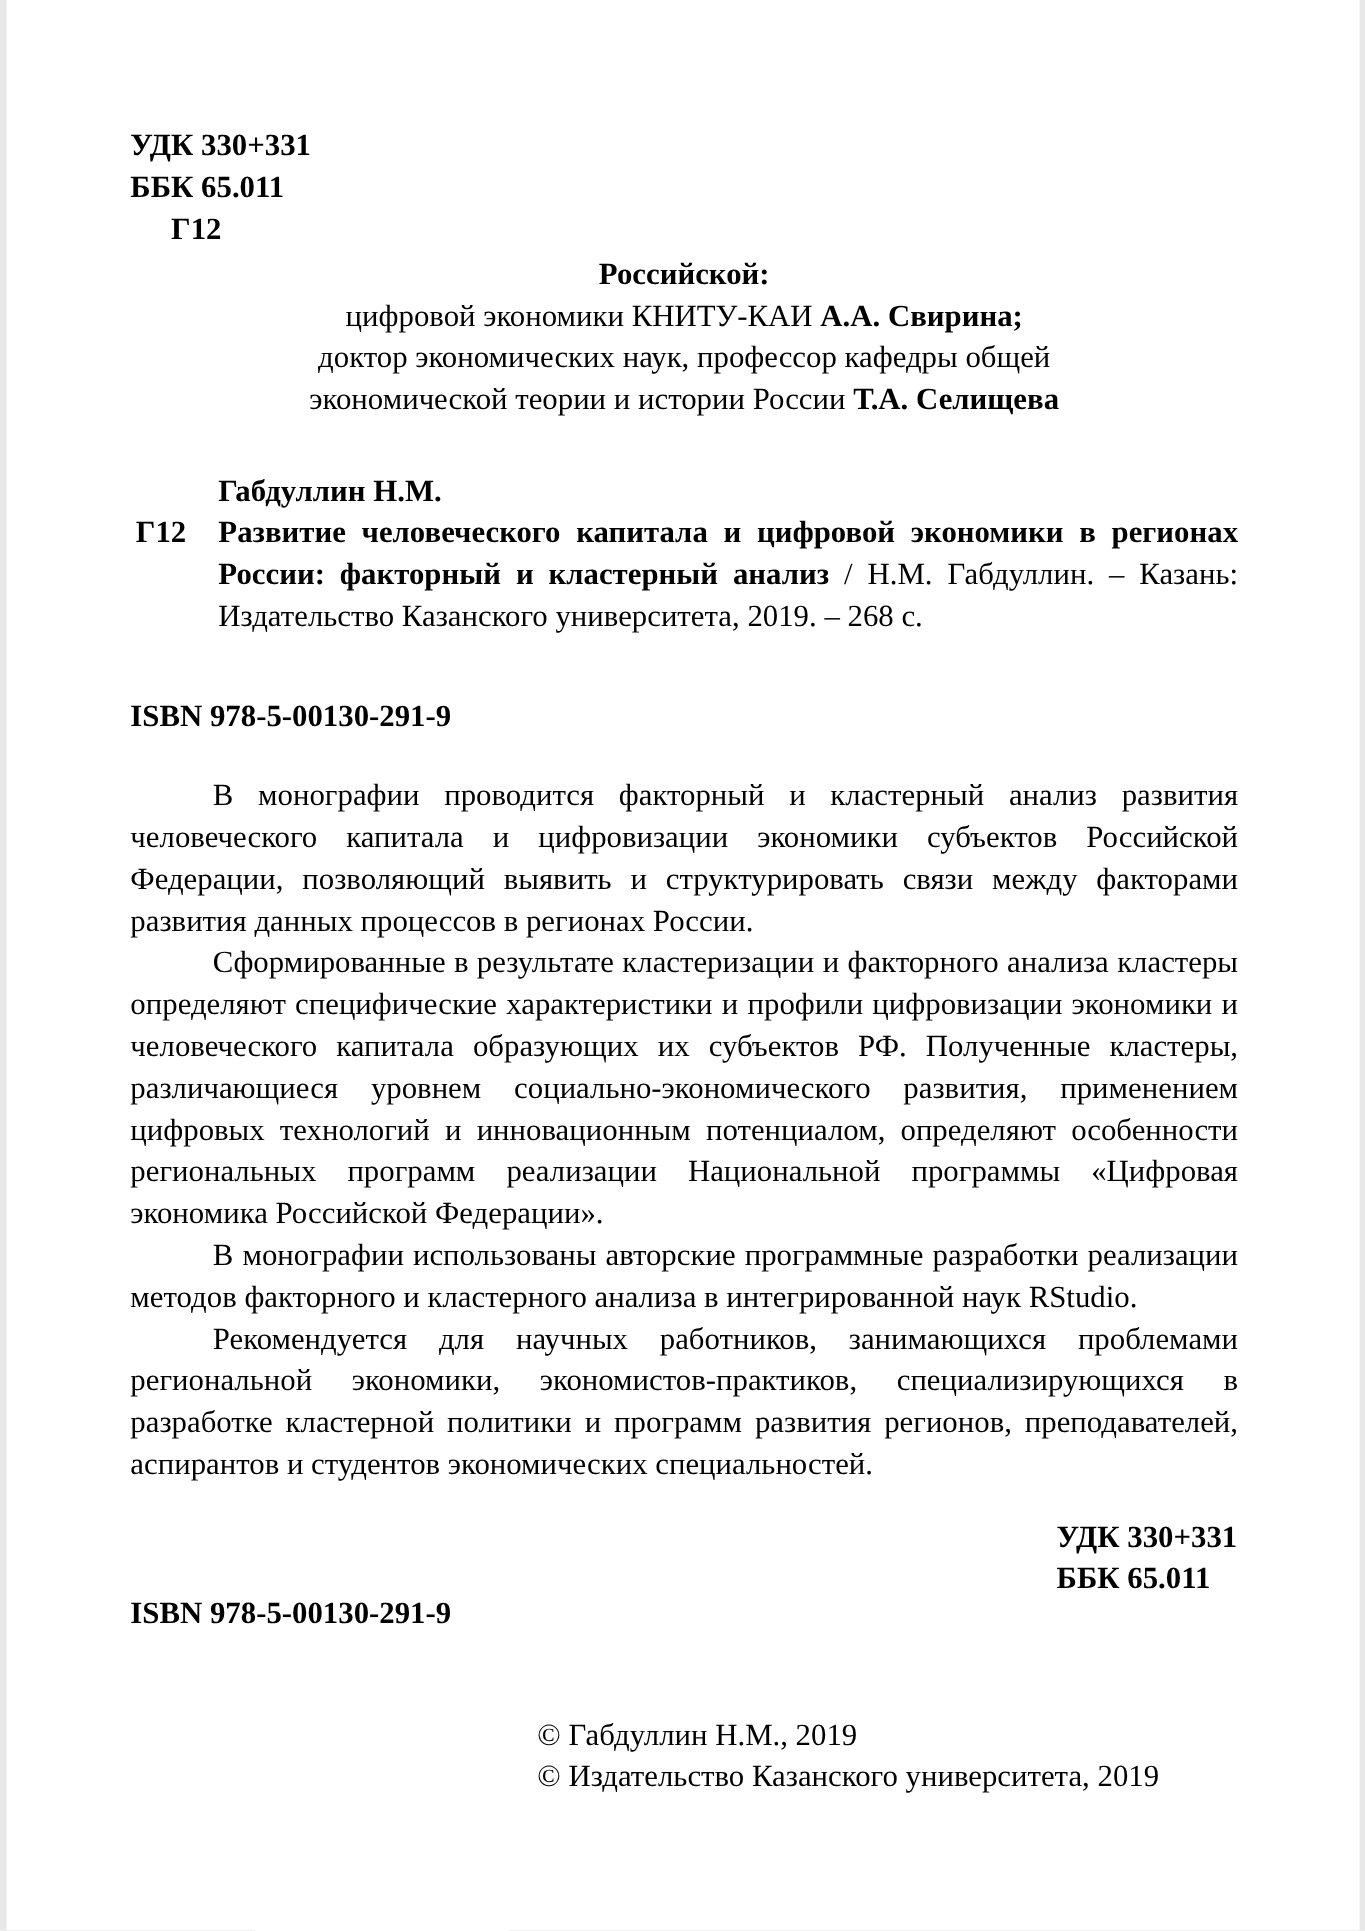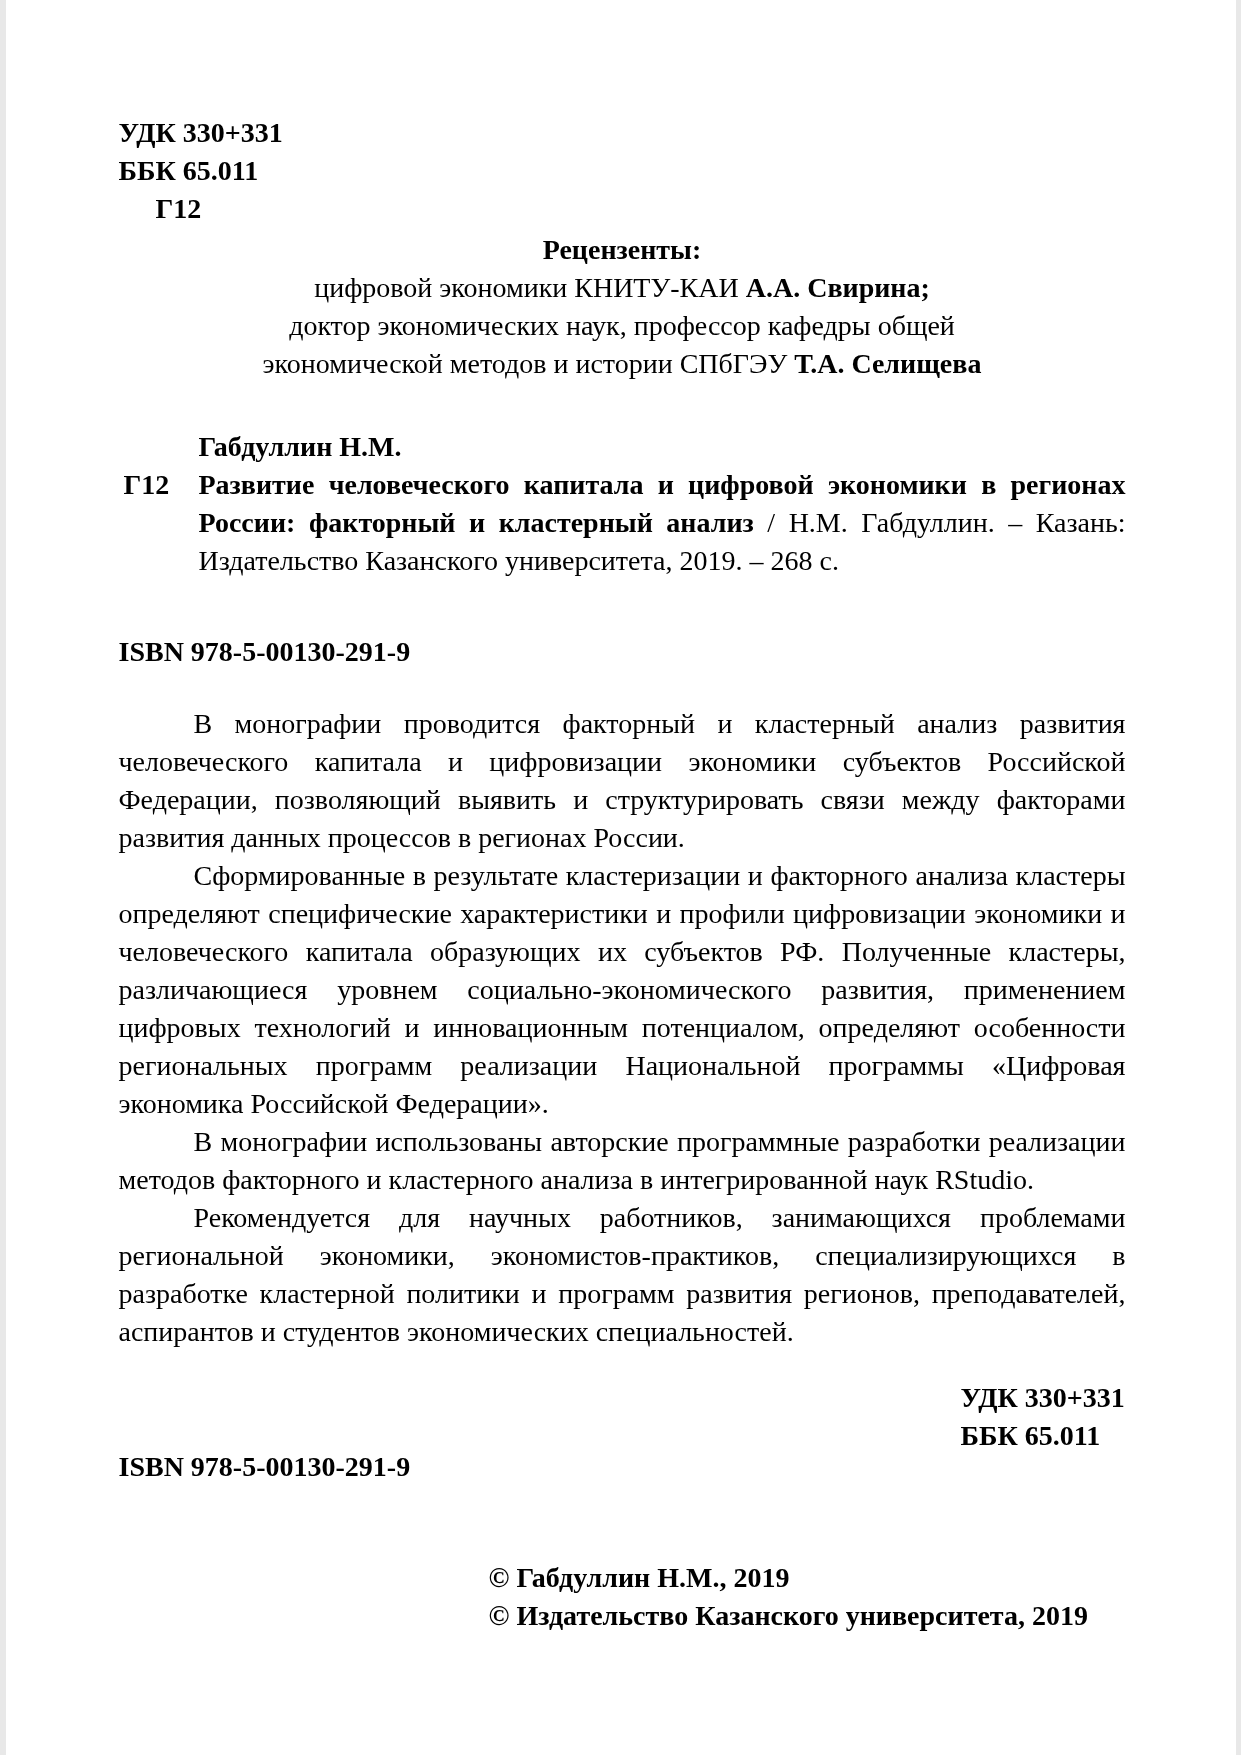--- a/index.html
+++ b/index.html
@@ -35,38 +35,38 @@
 
   .isbn-top { left: 113px; top: 633px; font-weight: bold; }
 
   
   .annotation { left: 113px; top: 705px; width: 1007px; text-align: justify; }
   .annotation p { margin: 0; text-indent: 75px; }
 
   
   .footer-codes { left: 955px; top: 1379px; font-weight: bold; }
   .footer-isbn { left: 113px; top: 1448px; font-weight: bold; }
-  .copyright { left: 483px; top: 1559px; font-weight: bold; }
+  .copyright { left: 483px; top: 1559px; font-weight: normal; }
 </style>
 </head>
 <body>
 
 <div class="page">
 
   <div class="abs head-block">
     <div>УДК 330+331</div>
     <div>ББК 65.011</div>
     <div class="code-line">Г12</div>
   </div>
 
   <div class="abs reviewers">
-    <div class="heading">Рецензенты:</div>
+    <div class="heading">Российской:</div>
     <div><span>цифровой экономики КНИТУ-КАИ </span><span class="bold">А.А. Свирина;</span></div>
     <div><span>доктор экономических наук, профессор кафедры общей</span><span class="bold"></span></div>
-    <div><span>экономической методов и истории СПбГЭУ </span><span class="bold">Т.А. Селищева</span></div>
+    <div><span>экономической теории и истории России </span><span class="bold">Т.А. Селищева</span></div>
   </div>
 
   <div class="abs catalog-block">
     <div class="author">Габдуллин Н.М.</div>
     <div class="entry">
       <span class="entry-code">Г12</span><span class="entry-title">Развитие человеческого капитала и цифровой экономики в регионах России: факторный и кластерный анализ</span><span> / Н.М. Габдуллин. – Казань: Издательство Казанского университета, 2019. – 268 с.</span>
     </div>
   </div>
 
   <div class="abs isbn-top">ISBN 978-5-00130-291-9</div>

